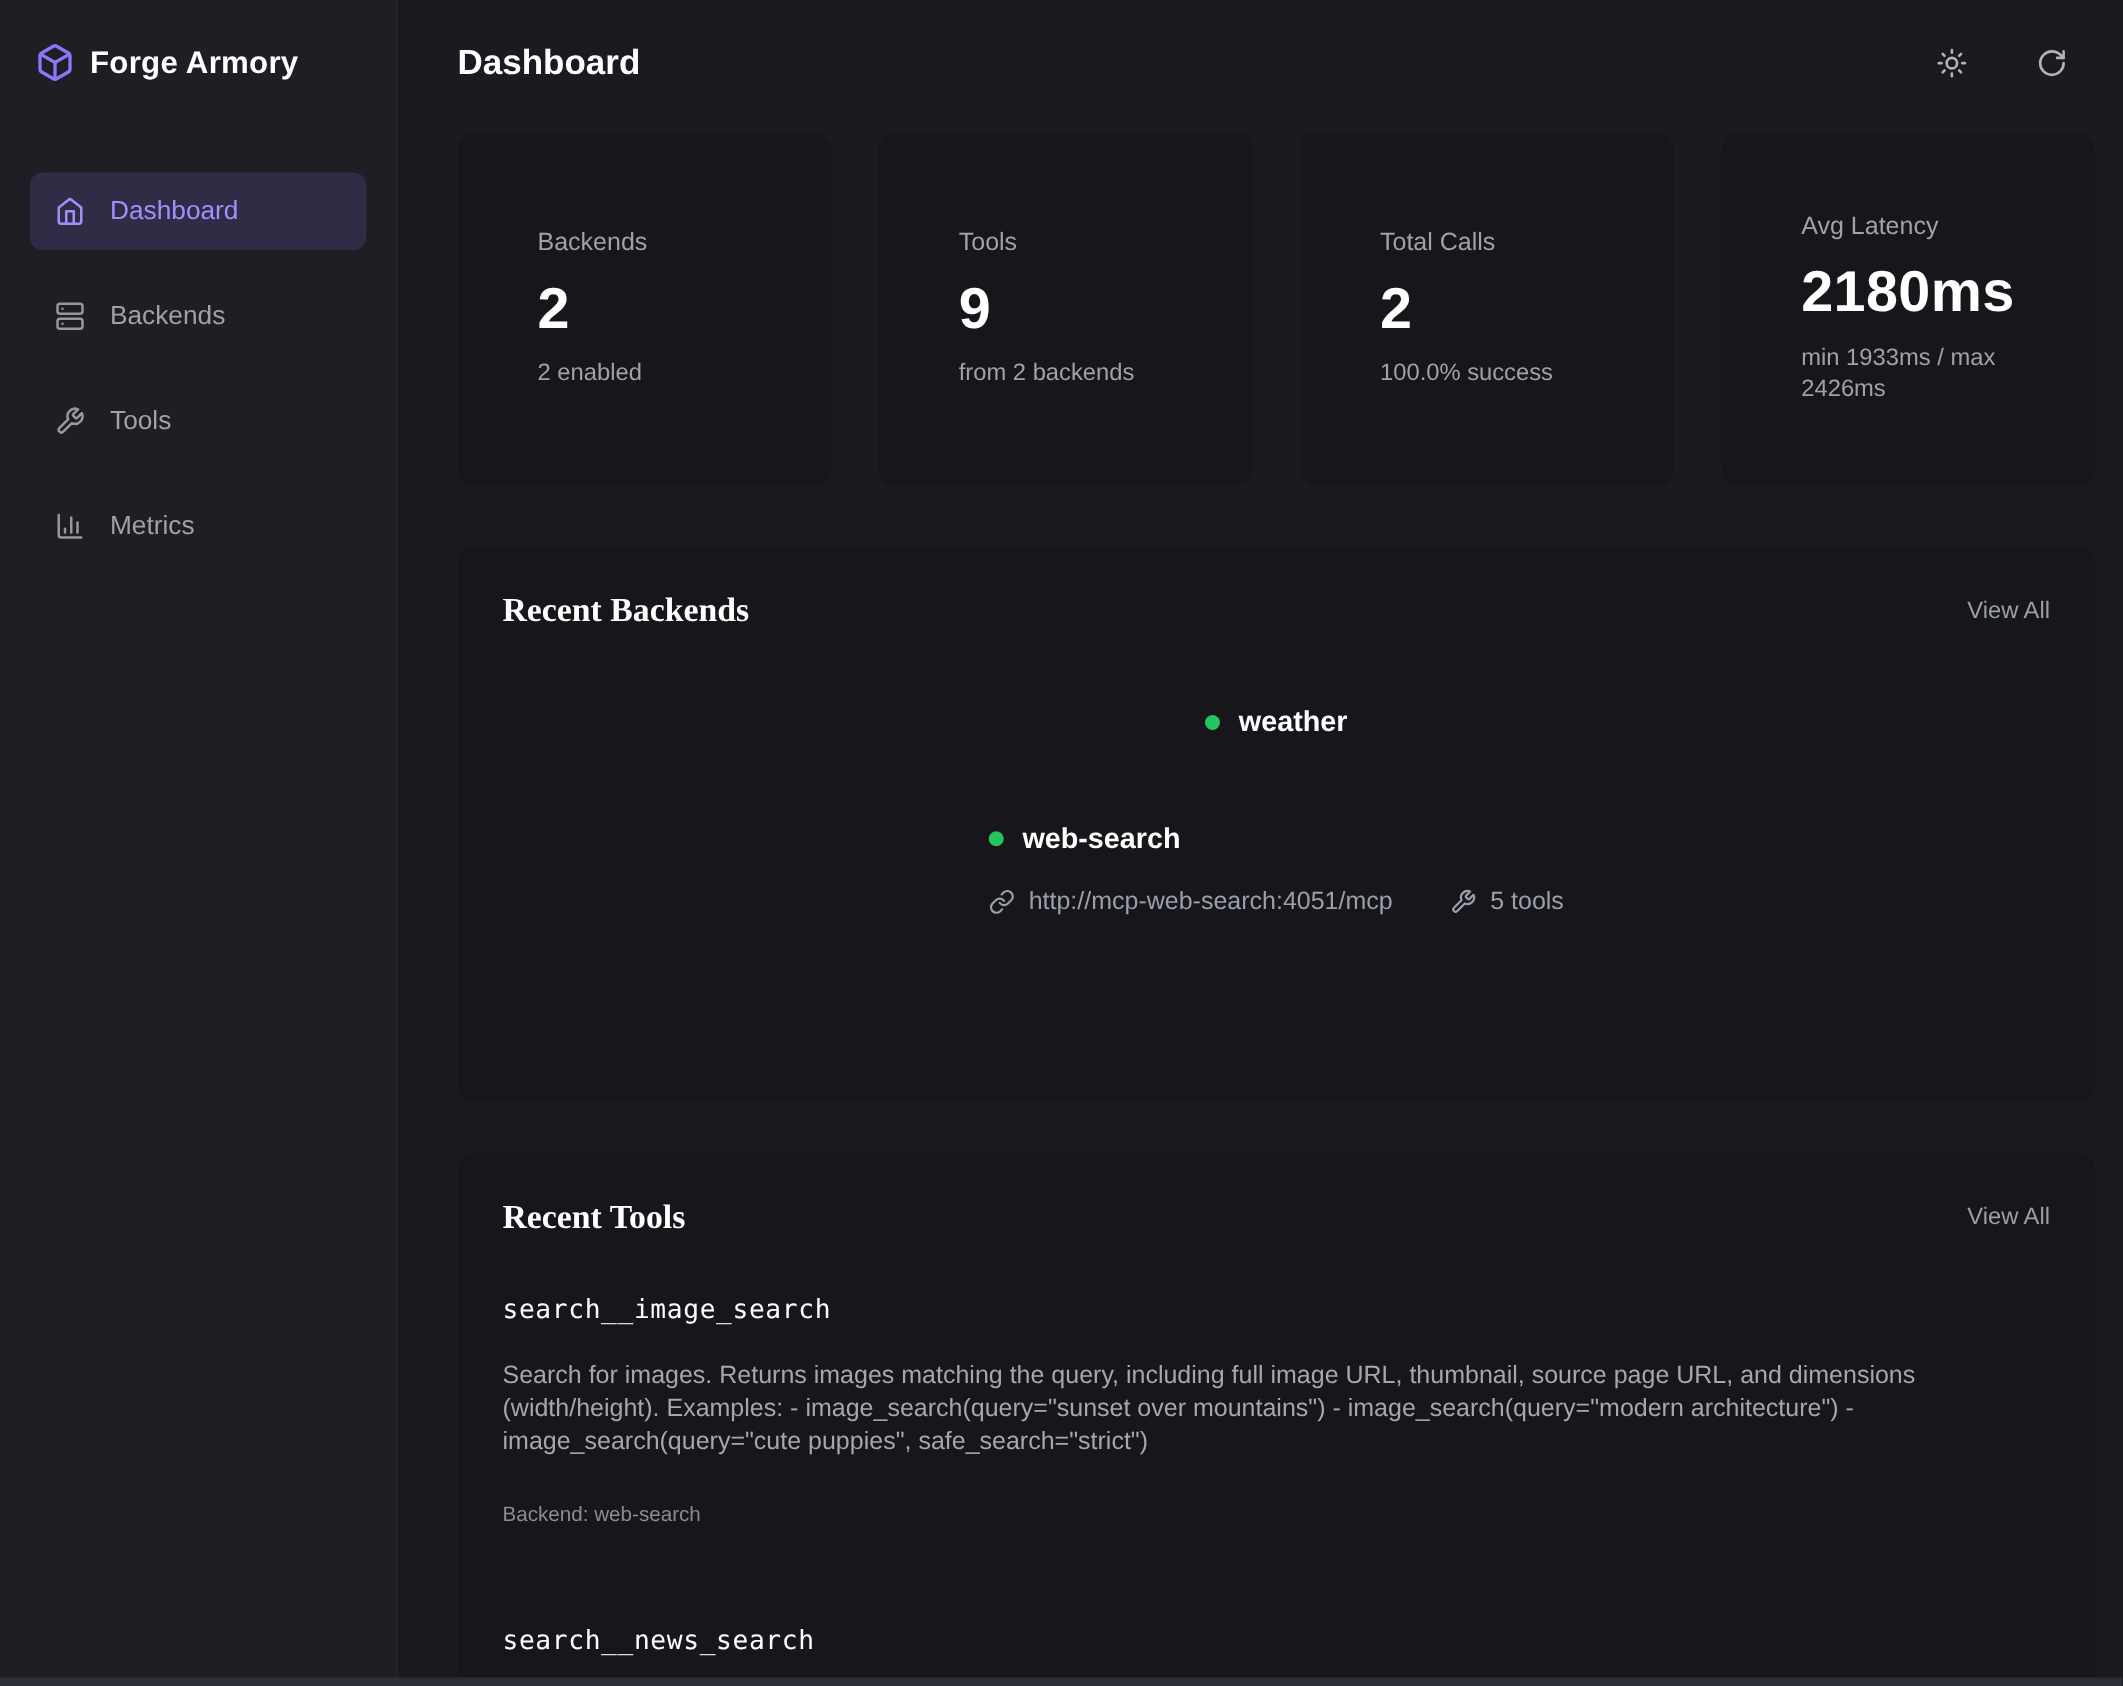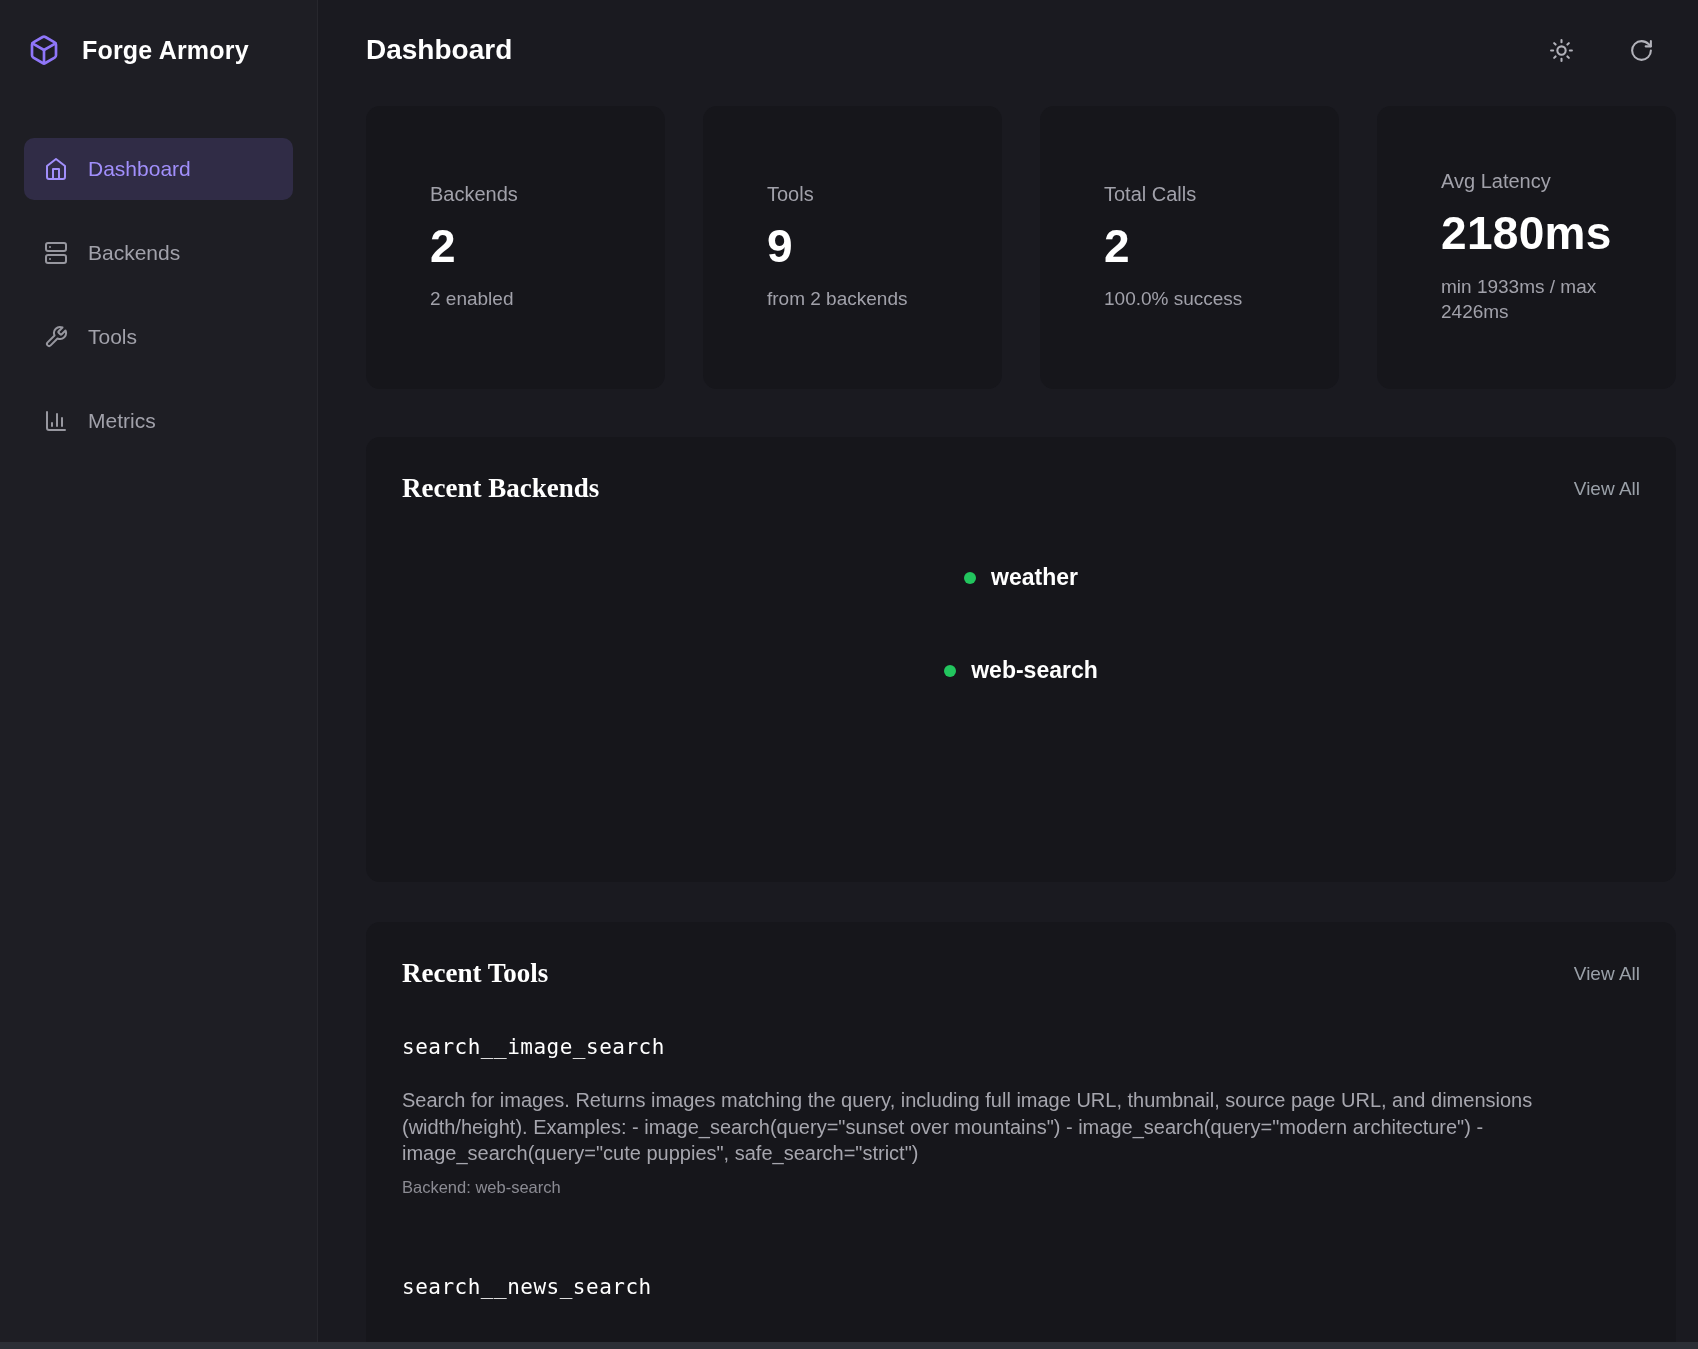--- a/index.html
+++ b/index.html
@@ -25,21 +25,21 @@
   }
   .app{display:flex;width:100%;height:100%;}
 
   
   .sidebar{
     width:318px;min-width:318px;height:100%;
     background:var(--sidebar-bg);
     border-right:1px solid rgba(255,255,255,.045);
     padding:34px 24px 0 24px;
   }
-  .brand{display:flex;align-items:center;gap:22px;padding:0 4px;cursor:pointer;}
+  .brand{display:flex;align-items:center;gap:12px;padding:0 4px;cursor:pointer;}
   .brand-icon{width:32px;height:32px;color:var(--accent);display:flex;align-items:center;justify-content:center;}
   .brand-icon svg{width:32px;height:32px;}
   .brand-title{font-size:25px;font-weight:bold;letter-spacing:.2px;color:#fff;white-space:nowrap;}
   .nav{margin-top:72px;display:flex;flex-direction:column;gap:22px;}
   .nav-item{
     display:flex;align-items:center;gap:20px;
     height:62px;padding:0 20px;border-radius:10px;
     color:var(--text-secondary);font-size:21px;cursor:pointer;
     text-decoration:none;
   }
@@ -82,21 +82,21 @@
   .backend-name{font-size:23px;font-weight:bold;color:#fff;}
   .backend-meta{display:flex;align-items:center;gap:46px;margin-top:26px;color:#9aa0aa;font-size:20px;}
   .meta-chunk{display:flex;align-items:center;gap:11px;}
   .meta-chunk svg{width:21px;height:21px;color:#9aa0aa;}
 
   
   .tool-list{margin-top:46px;display:flex;flex-direction:column;gap:78px;}
   .tool-item{cursor:pointer;}
   .tool-name{font-family:"DejaVu Sans Mono","Liberation Mono",monospace;font-size:21px;font-weight:normal;color:#fff;letter-spacing:.5px;}
   .tool-desc{margin-top:28px;font-size:20px;line-height:1.33;color:#a6a6ae;max-width:1240px;}
-  .tool-backend{margin-top:11px;font-size:16.5px;color:var(--text-muted);}
+  .tool-backend{margin-top:36px;font-size:16.5px;color:var(--text-muted);}
 
   .bottom-bar{position:absolute;left:0;bottom:0;width:100%;height:7px;background:var(--bottom-bar);}
 </style>
 </head>
 <body>
 
 <div class="app">
 
   <aside class="sidebar">
     <div class="brand">
@@ -214,20 +214,35 @@
             <span class="status-dot"></span>
             <span class="backend-name">weather</span>
           </div>
         </div>
 
         <div class="backend-row">
           <div class="backend-name-row">
             <span class="status-dot"></span>
             <span class="backend-name">web-search</span>
           </div>
+          <div class="backend-meta">
+            <span class="meta-chunk">
+              <svg viewBox="0 0 24 24" fill="none" stroke="currentColor" stroke-width="2" stroke-linecap="round" stroke-linejoin="round">
+                <path d="M10 13a5 5 0 0 0 7.54.54l3-3a5 5 0 0 0-7.07-7.07l-1.72 1.71"></path>
+                <path d="M14 11a5 5 0 0 0-7.54-.54l-3 3a5 5 0 0 0 7.07 7.07l1.71-1.71"></path>
+              </svg>
+              <span>http://mcp-web-search:4051/mcp</span>
+            </span>
+            <span class="meta-chunk">
+              <svg viewBox="0 0 24 24" fill="none" stroke="currentColor" stroke-width="2" stroke-linecap="round" stroke-linejoin="round">
+                <path d="M14.7 6.3a1 1 0 0 0 0 1.4l1.6 1.6a1 1 0 0 0 1.4 0l3.77-3.77a6 6 0 0 1-7.94 7.94l-6.91 6.91a2.12 2.12 0 0 1-3-3l6.91-6.91a6 6 0 0 1 7.94-7.94l-3.76 3.76z"></path>
+              </svg>
+              <span>5 tools</span>
+            </span>
+          </div>
         </div>
 
       </div>
     </section>
 
     <section class="panel panel-tools">
       <div class="panel-head">
         <div class="panel-title">Recent Tools</div>
         <button class="view-all">View All</button>
       </div>

